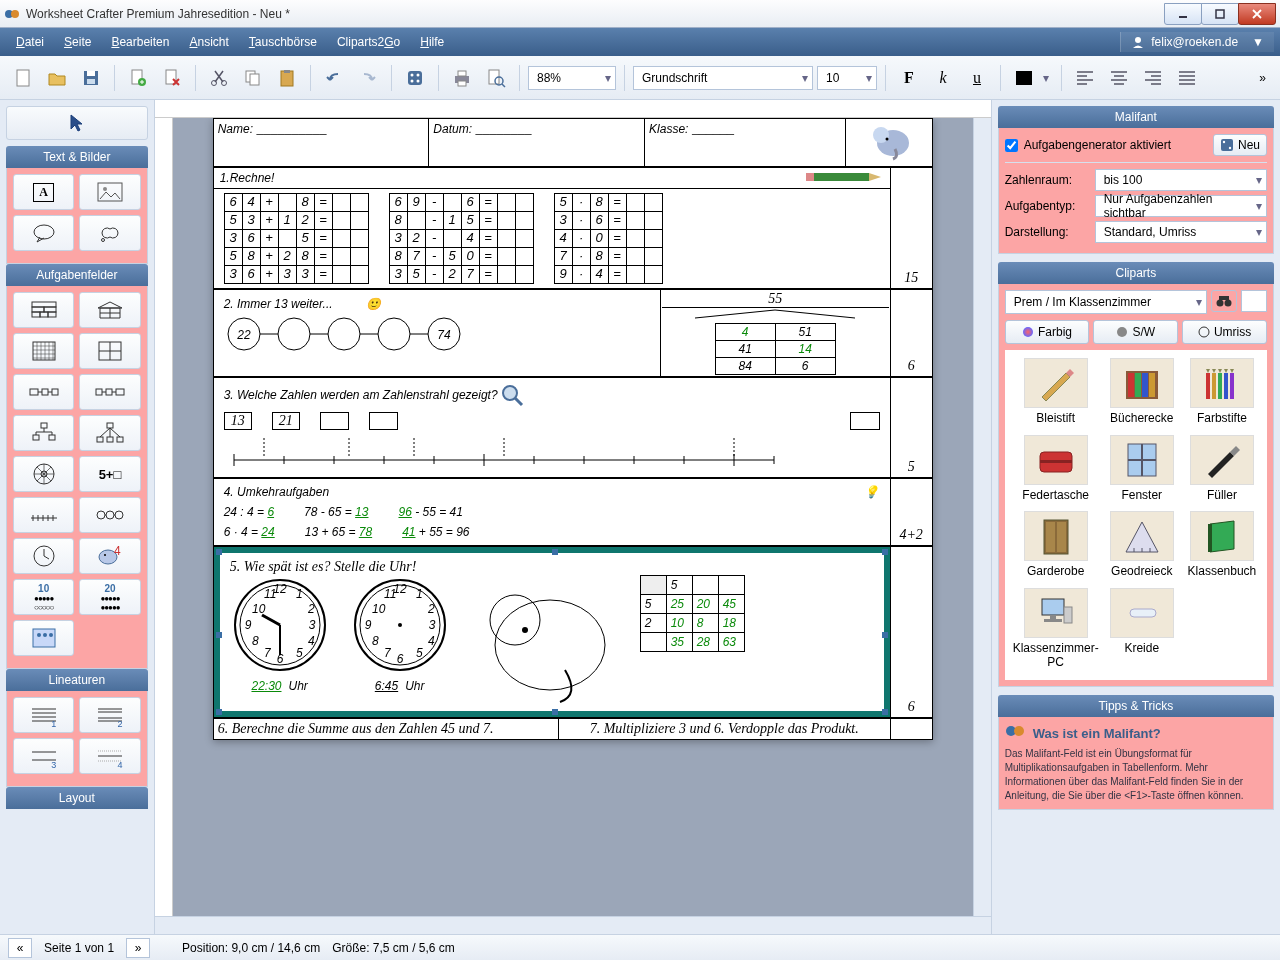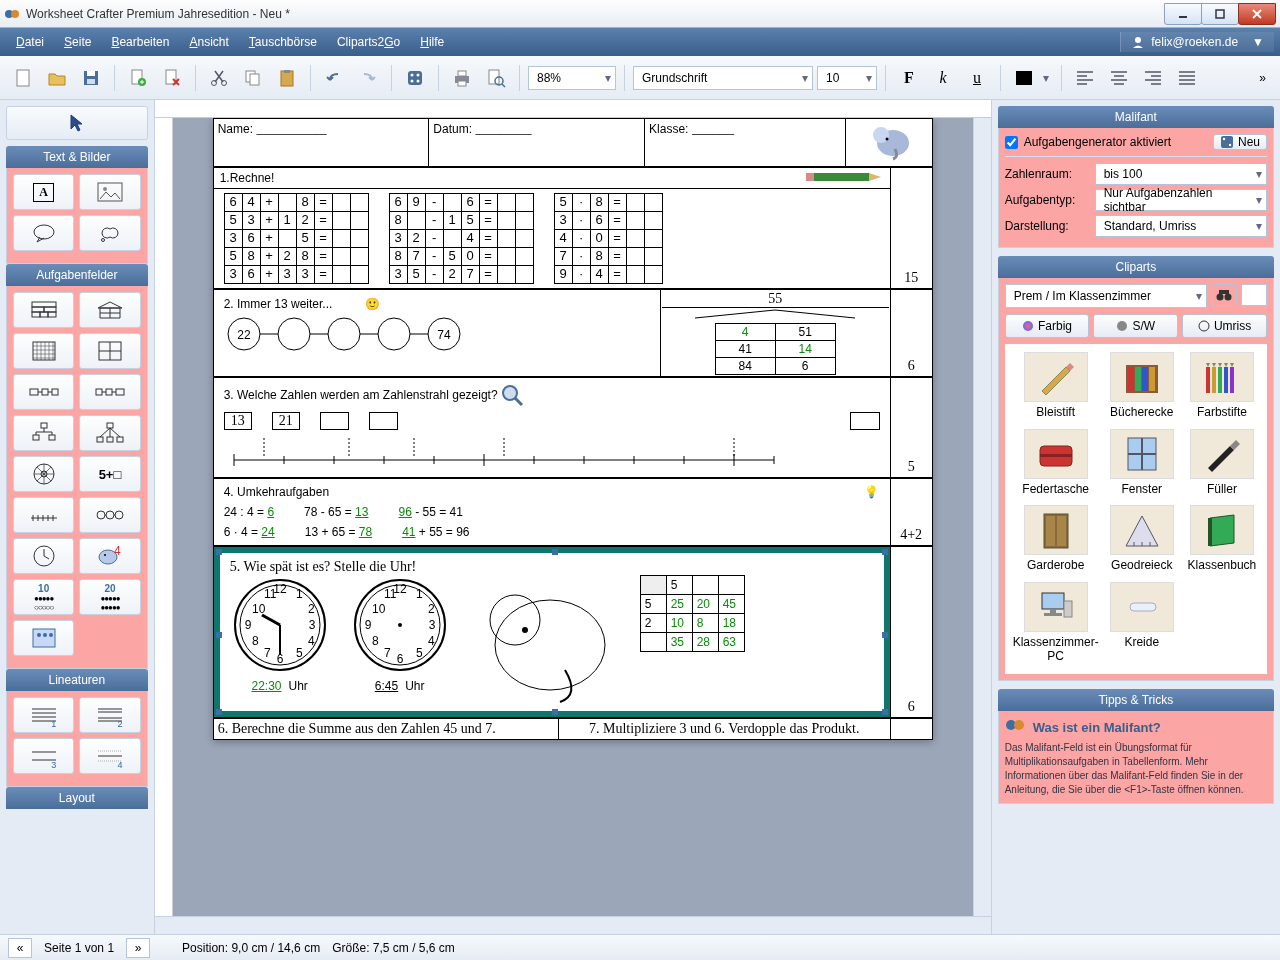--- a/index.html
+++ b/index.html
@@ -453,21 +453,21 @@
     </div>
       </div>
     <div class="panelhdr">Layout</div>
   </div>
 
   <div class="center">
     <div class="paperwrap">
       <div class="rulerH"></div>
       <div class="paperinner">
         <div class="rulerV"></div>
-        <div style="flex:1;overflow:auto;padding:0 40px;background:#9ba6b8;">
+        <div style="flex:1;overflow:auto;padding:0 40px;background:#9ba6b8;font-style:italic;">
         <div class="paper">
 
           <table style="width:100%">
                 <tbody>
                   <tr>
             <td class="hand" style="width:30%"><span>Name:</span> __________</td>
             <td class="hand" style="width:30%"><span>Datum:</span> ________</td>
             <td class="hand" style="width:28%"><span>Klasse:</span> ______</td>
             <td style="width:12%;text-align:center"><svg width="48" height="40">
                         <ellipse cx="28" cy="22" rx="16" ry="13" fill="#a8b8d8"></ellipse>
@@ -869,21 +869,21 @@
       <div style="height:18px;background:#e4ebf5;border-top:1px solid #c6d2e2"></div>
     </div>
   </div>
 
   <div class="right">
     <div class="panelhdr">Malifant</div>
     <div class="panelbody">
       <div style="display:flex;align-items:center;gap:6px">
         <input type="checkbox" checked="" style="">
         <span>Aufgabengenerator aktiviert</span>
-        <button style="margin-left:auto;height:16px;padding:0 6px;border:1px solid #b4c4da;background:linear-gradient(#fdfefe,#e6ecf4);border-radius:3px;display:flex;align-items:center;gap:4px">
+        <button style="margin-left:auto;height:22px;padding:0 6px;border:1px solid #b4c4da;background:linear-gradient(#fdfefe,#e6ecf4);border-radius:3px;display:flex;align-items:center;gap:4px">
           <svg width="14" height="14">
               <rect x="1" y="1" width="12" height="12" rx="2" fill="#4a6e9a"></rect>
               <circle cx="4" cy="4" r="1.2" fill="#fff"></circle>
               <circle cx="10" cy="10" r="1.2" fill="#fff"></circle>
             </svg>
           <span>Neu</span>
         </button>
       </div>
       <hr style="margin:6px 0;border:0;border-top:1px solid #d6e0ee">
       <div class="proprow">

